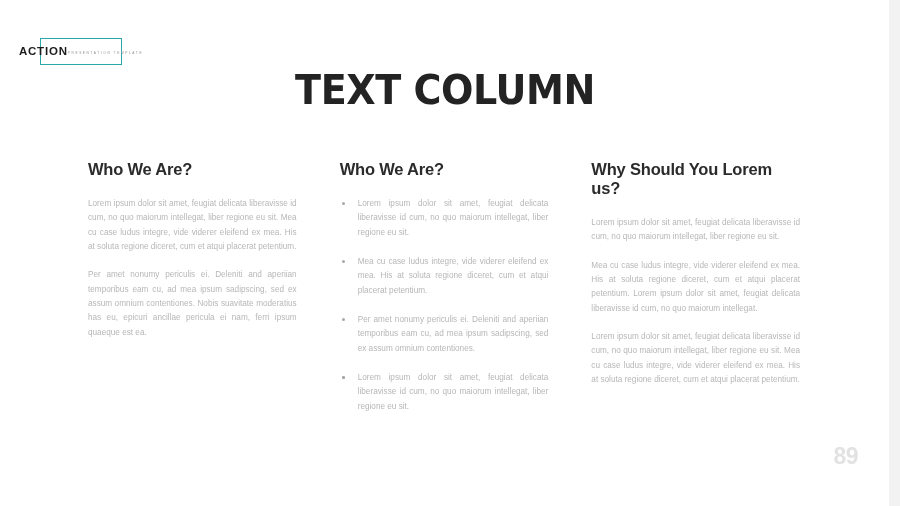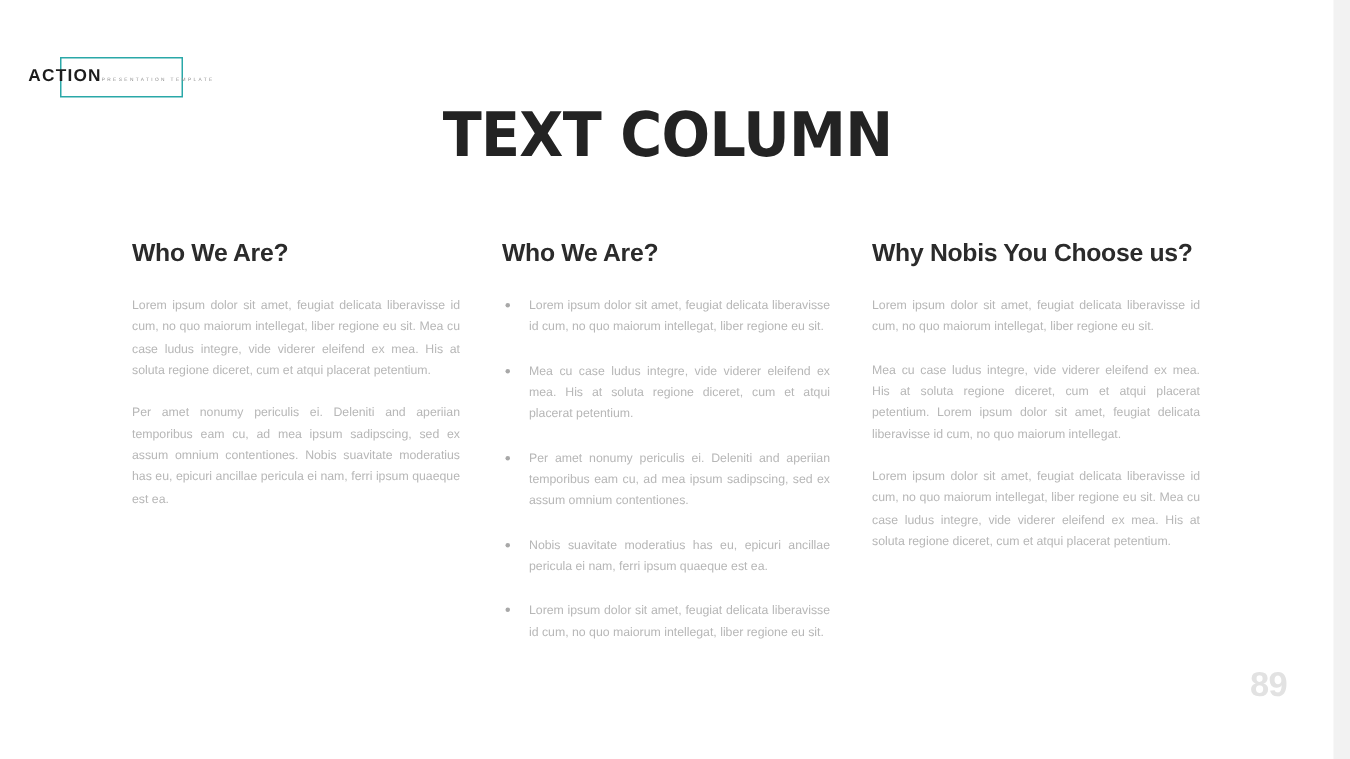--- a/index.html
+++ b/index.html
@@ -75,21 +75,21 @@
     transform: scaleX(0.93);
   }
 
   
   .columns {
     position: absolute;
     left: 88px;
     top: 160px;
     width: 740px;
     display: flex;
-    gap: 0px;
+    gap: 15px;
   }
   .col {
     width: 252px;
     padding-right: 28px;
   }
   .col h3 {
     margin: 0 0 18px 0;
     font-size: 16.5px;
     font-weight: bold;
     color: #2b2b2b;
@@ -173,31 +173,30 @@
         <li>
           <span class="dot"></span>
           <span>Mea cu case ludus integre, vide viderer eleifend ex mea. His at soluta regione diceret, cum et atqui placerat petentium.</span>
         </li>
         <li>
           <span class="dot"></span>
           <span>Per amet nonumy periculis ei. Deleniti and aperiian temporibus eam cu, ad mea ipsum sadipscing, sed ex assum omnium contentiones.</span>
         </li>
         <li>
           <span class="dot"></span>
-          <span>Nobis suavitate moderatius has eu, epicuri ancillae pericula ei nam, ferri ipsum quaeque est ea.</span>
         </li>
         <li>
           <span class="dot"></span>
           <span>Lorem ipsum dolor sit amet, feugiat delicata liberavisse id cum, no quo maiorum intellegat, liber regione eu sit.</span>
         </li>
       </ul>
     </div>
 
     <div class="col">
-      <h3>Why Nobis You Choose us?</h3>
+      <h3>Why Should You Lorem us?</h3>
       <p>Lorem ipsum dolor sit amet, feugiat delicata liberavisse id cum, no quo maiorum intellegat, liber regione eu sit.</p>
       <p>Mea cu case ludus integre, vide viderer eleifend ex mea. His at soluta regione diceret, cum et atqui placerat petentium. Lorem ipsum dolor sit amet, feugiat delicata liberavisse id cum, no quo maiorum intellegat.</p>
       <p>Lorem ipsum dolor sit amet, feugiat delicata liberavisse id cum, no quo maiorum intellegat, liber regione eu sit. Mea cu case ludus integre, vide viderer eleifend ex mea. His at soluta regione diceret, cum et atqui placerat petentium.</p>
     </div>
 
   </div>
 
   <div class="page-number">89</div>
 
 </div>

